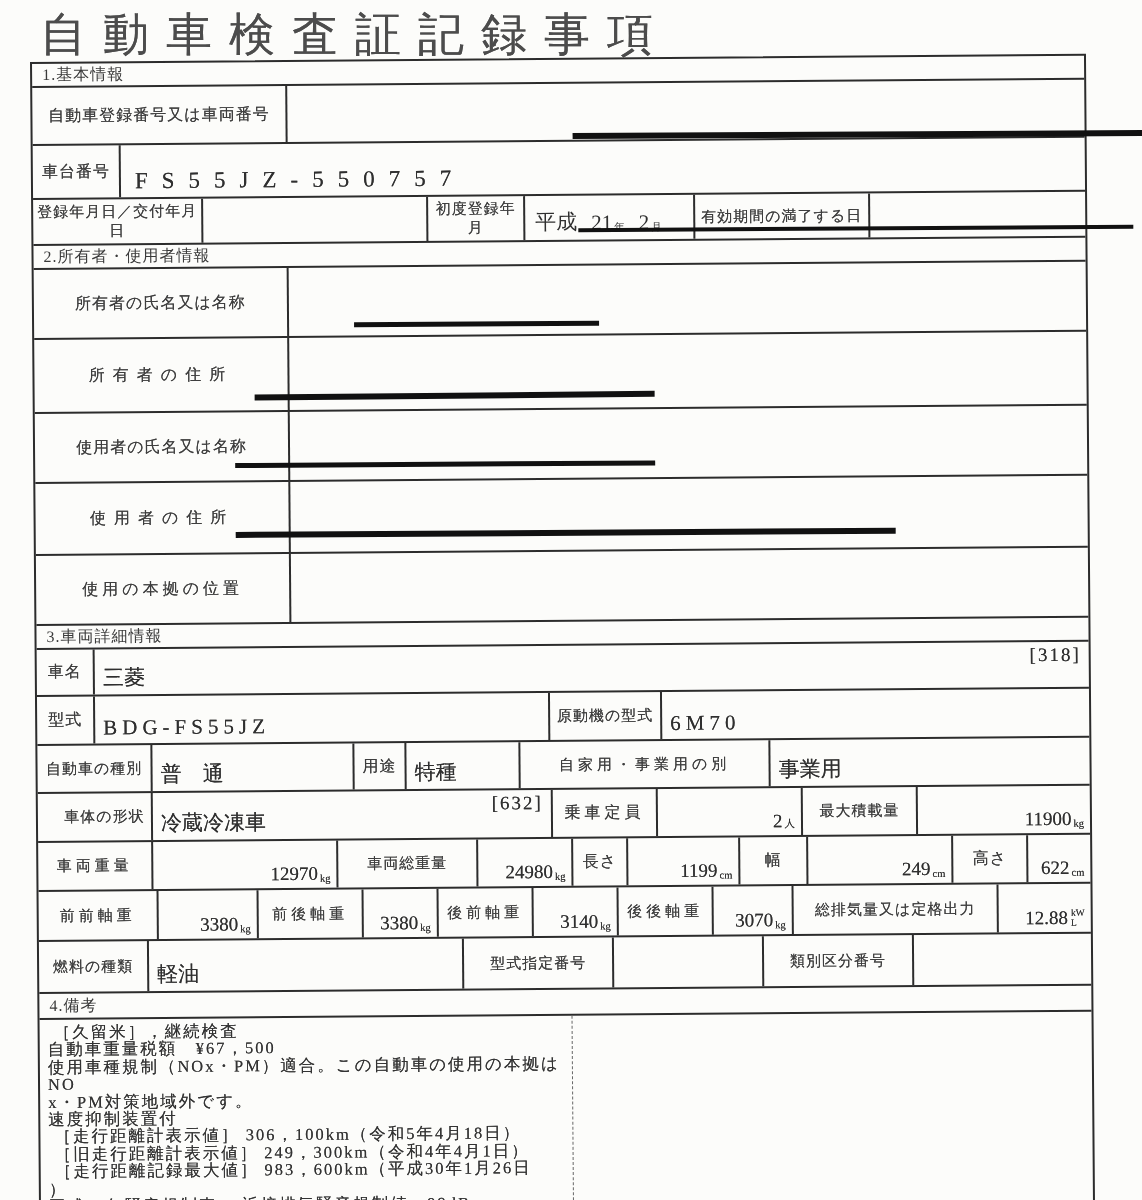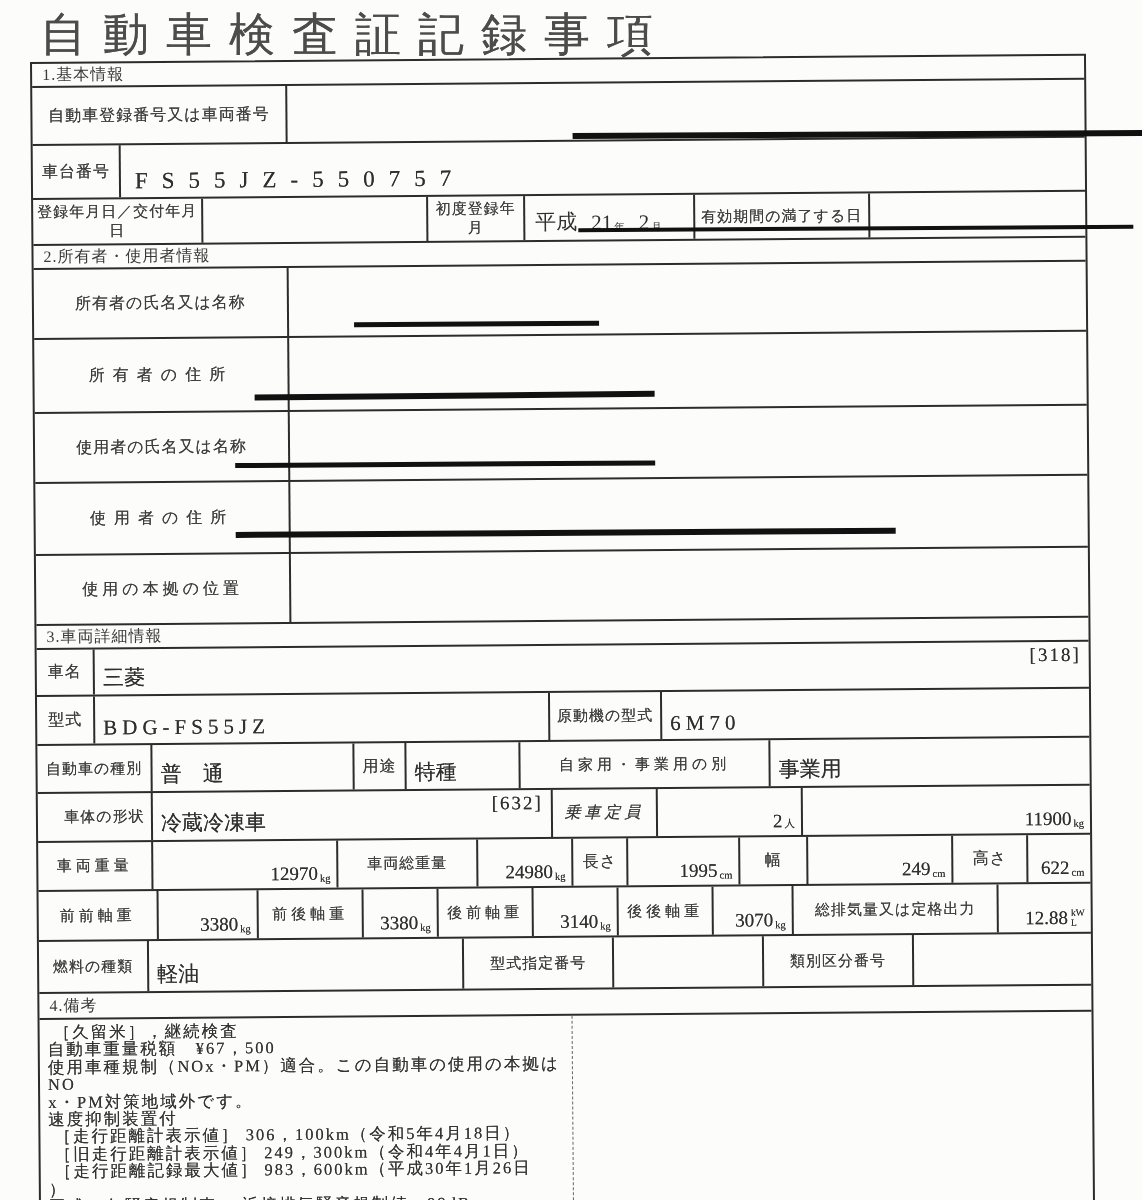--- a/index.html
+++ b/index.html
@@ -150,45 +150,46 @@
       <div class="cell lbl sp-mid sm" style="width:250px;">自家用・事業用の別</div>
       <div class="cell val" style="flex:1;">事業用</div>
     </div>
 
     <div class="row" style="height:47px;">
       <div class="cell lbl sm" style="width:115px;padding-left:20px;">車体の形状</div>
       <div class="cell val between" style="width:400px;">
         <span>冷蔵冷凍車</span>
         <span class="code">[632]</span>
       </div>
-      <div class="cell lbl sp-mid" style="width:105px;font-style:italic;">乗車定員</div>
+      <div class="cell lbl sp-mid" style="width:105px;">乗車定員</div>
       <div class="cell val num" style="width:145px;">
         <span>2</span>
         <span class="unit">人</span>
       </div>
+      <div class="cell lbl sm" style="width:115px;">最大積載量</div>
       <div class="cell val num" style="flex:1;">
         <span>11900</span>
         <span class="unit">kg</span>
       </div>
     </div>
 
     <div class="row" style="height:47px;">
       <div class="cell lbl sp-mid sm" style="width:115px;">車両重量</div>
       <div class="cell val num" style="width:185px;">
         <span>12970</span>
         <span class="unit">kg</span>
       </div>
       <div class="cell lbl sm" style="width:140px;">車両総重量</div>
       <div class="cell val num" style="width:95px;">
         <span>24980</span>
         <span class="unit">kg</span>
       </div>
       <div class="cell lbl" style="width:55px;">長さ</div>
       <div class="cell val num" style="width:112px;">
-        <span>1995</span>
+        <span>1199</span>
         <span class="unit">cm</span>
       </div>
       <div class="cell lbl" style="width:68px;">幅</div>
       <div class="cell val num" style="width:145px;">
         <span>249</span>
         <span class="unit">cm</span>
       </div>
       <div class="cell lbl" style="width:75px;">高さ</div>
       <div class="cell val num" style="flex:1;">
         <span>622</span>

